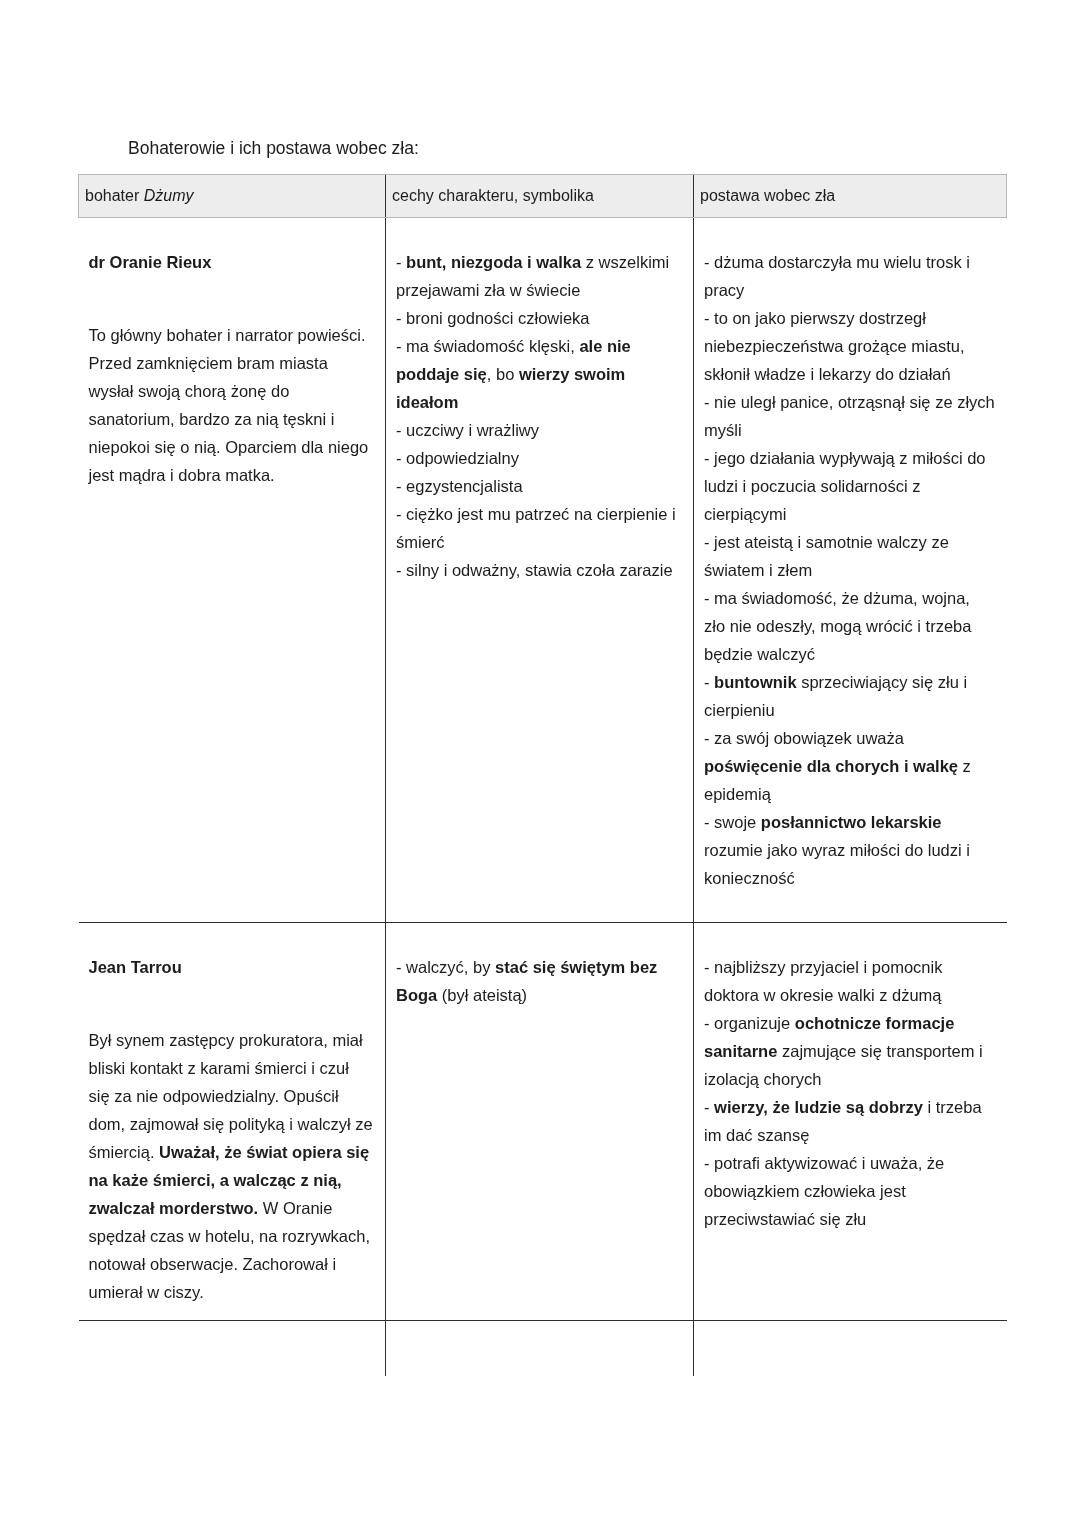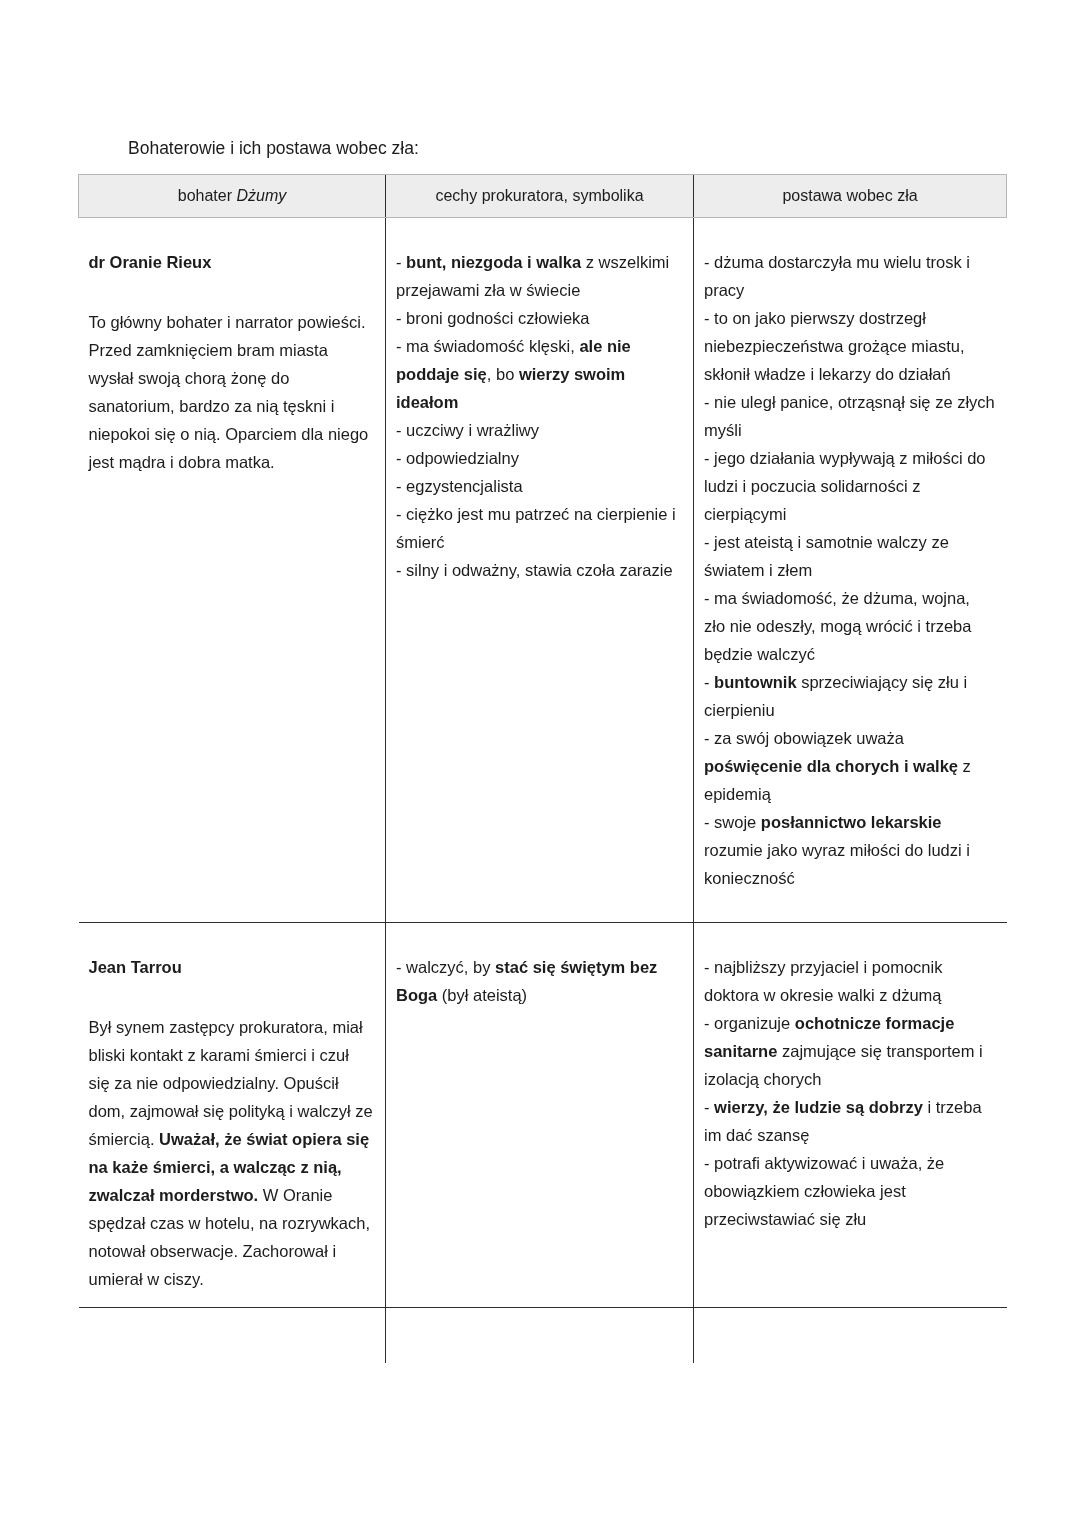--- a/index.html
+++ b/index.html
@@ -31,57 +31,57 @@
     table-layout: fixed;
   }
   col.c1 { width: 307px; }
   col.c2 { width: 308px; }
   col.c3 { width: 313px; }
   th {
     background: #ededed;
     font-weight: 400;
     font-size: 16px;
     padding: 12px 6px;
-    text-align: center;
+    text-align: left;
     border-top: 1px solid #b7b7b7;
     border-bottom: 1px solid #b7b7b7;
   }
   th:first-child { border-left: 1px solid #b7b7b7; }
   th:last-child  { border-right: 1px solid #b7b7b7; }
   th + th, td + td { border-left: 1px solid #2e2e2e; }
   td {
     vertical-align: top;
     padding: 30px 11px 30px 10px;
     font-size: 16.5px;
     line-height: 28px;
   }
   tr.sep td { border-bottom: 1px solid #2e2e2e; }
   tr.tight td { padding-bottom: 14px; }
   tr.empty-row td { height: 55px; padding: 0; }
   .para { margin: 0; }
-  .para.gap { margin-top: 32px; }
+  .para.gap { margin-top: 45px; }
   .b { font-weight: 700; }
   .i { font-style: italic; }
 </style>
 </head>
 <body>
 
 <div class="doc-title">Bohaterowie i ich postawa wobec zła:</div>
 
 <div class="tbl-wrap">
   <table>
     <colgroup>
       <col class="c1">
         <col class="c2">
         <col class="c3">
     </colgroup>
     <thead>
       <tr id="head-row">
           <th><span>bohater </span><span class="i">Dżumy</span></th>
-          <th><span>cechy prokuratora, symbolika</span></th>
+          <th><span>cechy charakteru, symbolika</span></th>
           <th><span>postawa wobec zła</span></th>
         </tr>
     </thead>
     <tbody id="table-body">
         <tr class="sep">
           <td>
             <div class="para"><span class="b">dr Oranie Rieux</span></div>
             <div class="para gap"><span>To główny bohater i narrator powieści. Przed zamknięciem bram miasta wysłał swoją chorą żonę do sanatorium, bardzo za nią tęskni i niepokoi się o nią. Oparciem dla niego jest mądra i dobra matka.</span></div>
           </td>
           <td>

